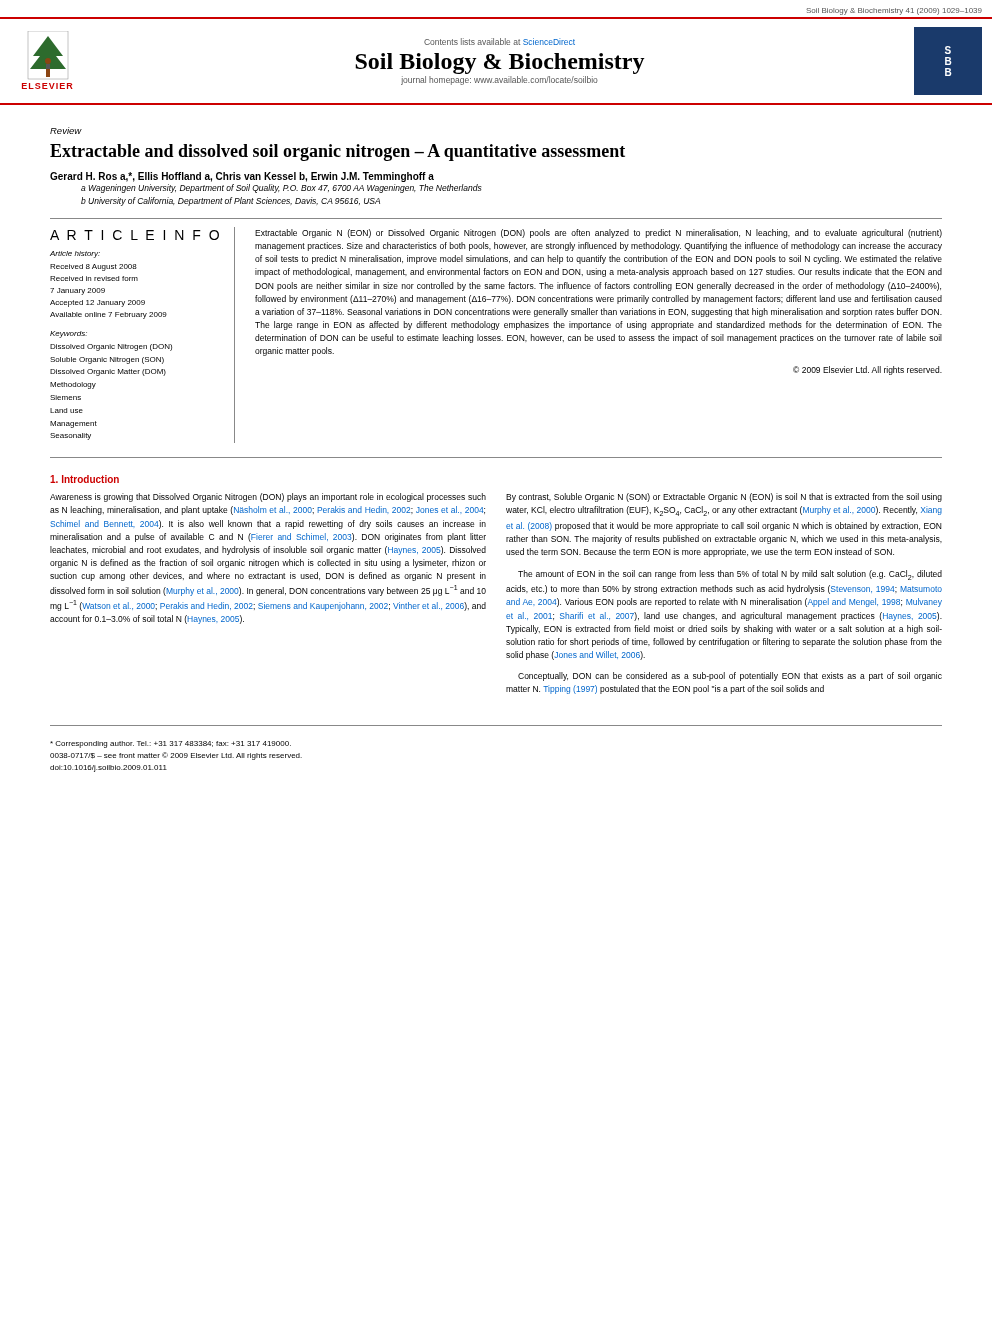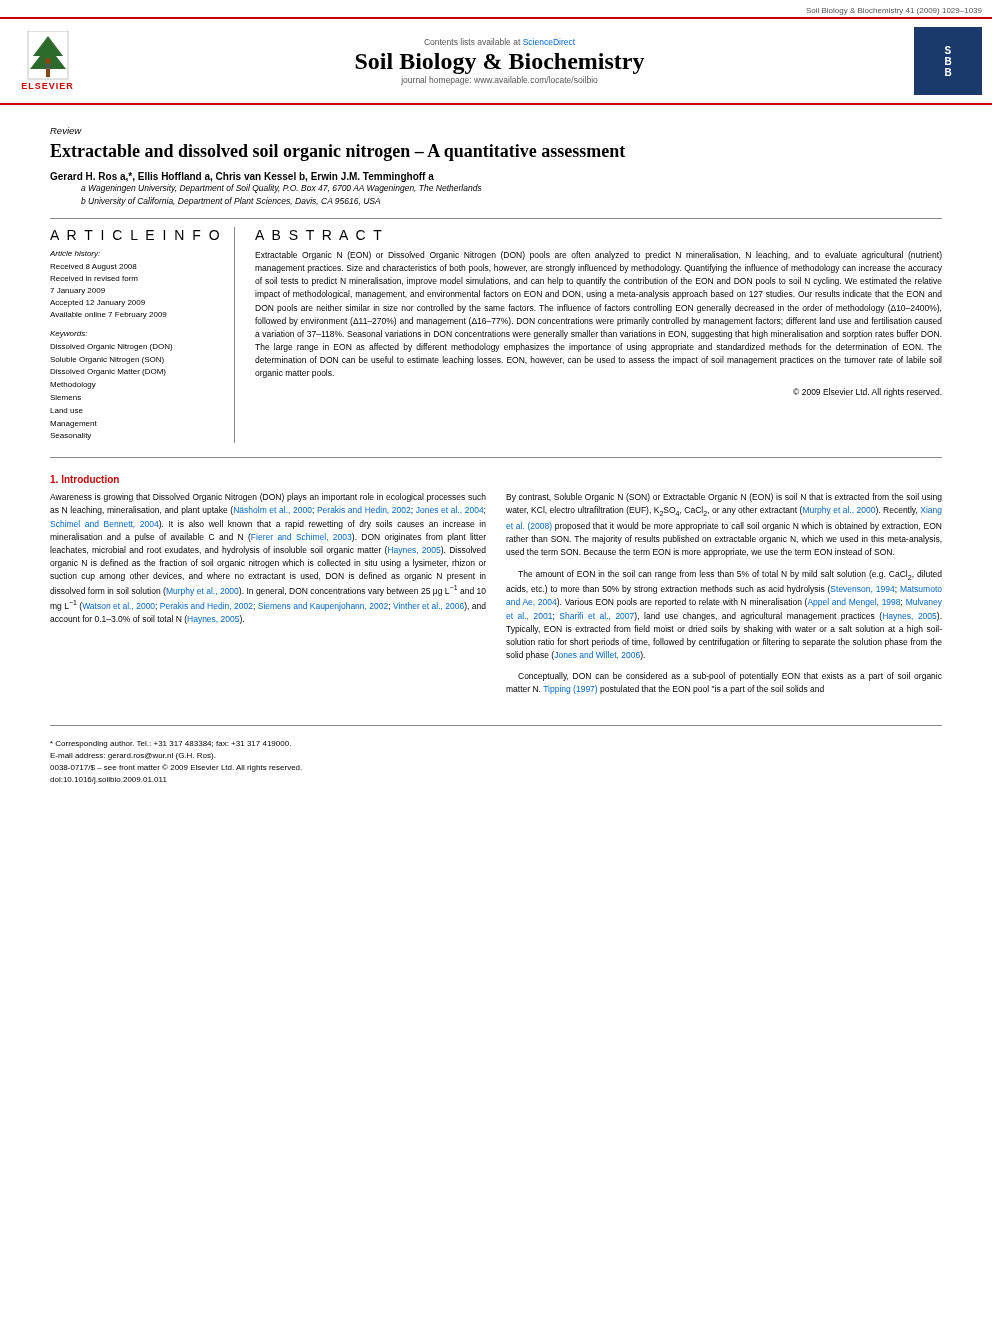--- a/index.html
+++ b/index.html
@@ -366,21 +366,20 @@
       <div class="keyword-item">Soluble Organic Nitrogen (SON)</div>
       <div class="keyword-item">Dissolved Organic Matter (DOM)</div>
       <div class="keyword-item">Methodology</div>
       <div class="keyword-item">Siemens</div>
       <div class="keyword-item">Land use</div>
       <div class="keyword-item">Management</div>
       <div class="keyword-item">Seasonality</div>
     </div>
 
     <div class="col-right">
-      <div class="section-header">A B S T R A C T</div>
       <div class="abstract-text">Extractable Organic N (EON) or Dissolved Organic Nitrogen (DON) pools are often analyzed to predict N mineralisation, N leaching, and to evaluate agricultural (nutrient) management practices. Size and characteristics of both pools, however, are strongly influenced by methodology. Quantifying the influence of methodology can increase the accuracy of soil tests to predict N mineralisation, improve model simulations, and can help to quantify the contribution of the EON and DON pools to soil N cycling. We estimated the relative impact of methodological, management, and environmental factors on EON and DON, using a meta-analysis approach based on 127 studies. Our results indicate that the EON and DON pools are neither similar in size nor controlled by the same factors. The influence of factors controlling EON generally decreased in the order of methodology (Δ10–2400%), followed by environment (Δ11–270%) and management (Δ16–77%). DON concentrations were primarily controlled by management factors; different land use and fertilisation caused a variation of 37–118%. Seasonal variations in DON concentrations were generally smaller than variations in EON, suggesting that high mineralisation and sorption rates buffer DON. The large range in EON as affected by different methodology emphasizes the importance of using appropriate and standardized methods for the determination of EON. The determination of DON can be useful to estimate leaching losses. EON, however, can be used to assess the impact of soil management practices on the turnover rate of labile soil organic matter pools.</div>
       <div class="abstract-copyright">© 2009 Elsevier Ltd. All rights reserved.</div>
     </div>
   </div>
 
   <hr class="divider" style="margin-top:14px;">
 
   <div class="intro-section">
     <div class="section-title">
       <span>1.</span> <span>Introduction</span>
@@ -406,16 +405,15 @@
         </p>
       </div>
     </div>
   </div>
 
 </div>
 
 <div class="footer"></div>
 <div class="footer-note">
   <div>* Corresponding author. Tel.: +31 317 483384; fax: +31 317 419000.</div>
-  <div>E-mail address: gerard.ros@wur.nl (G.H. Ros).</div>
   <div>0038-0717/$ – see front matter © 2009 Elsevier Ltd. All rights reserved.</div>
   <div>doi:10.1016/j.soilbio.2009.01.011</div>
 </div>
 
 </body></html>

